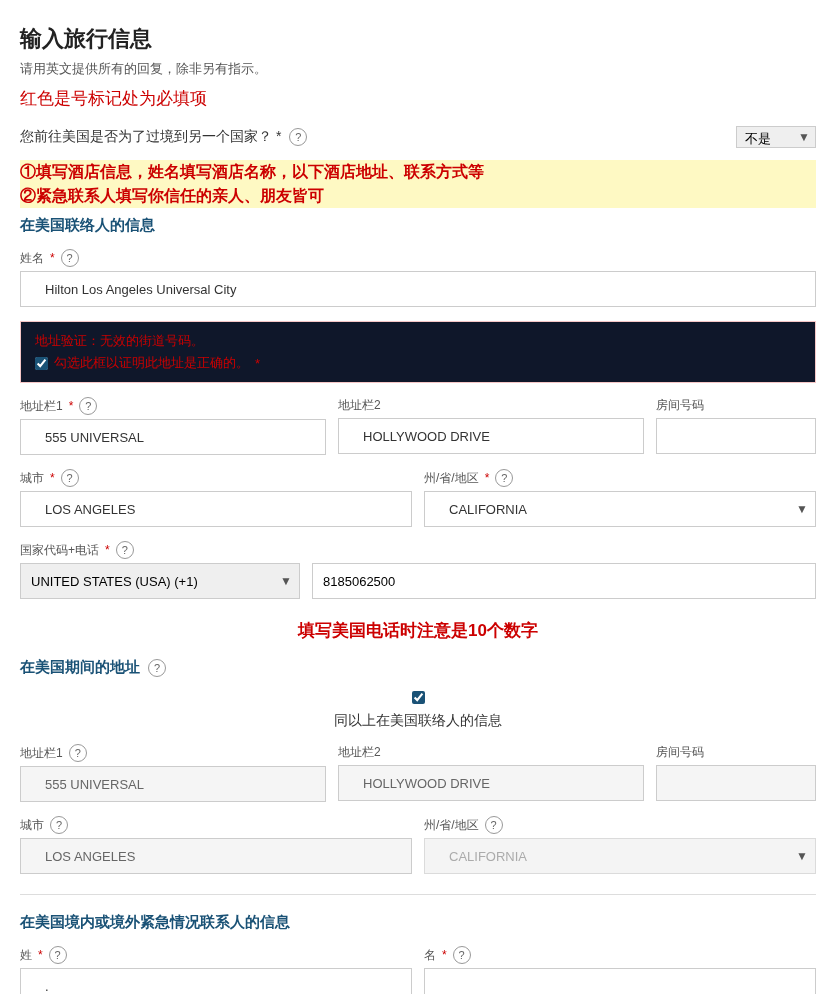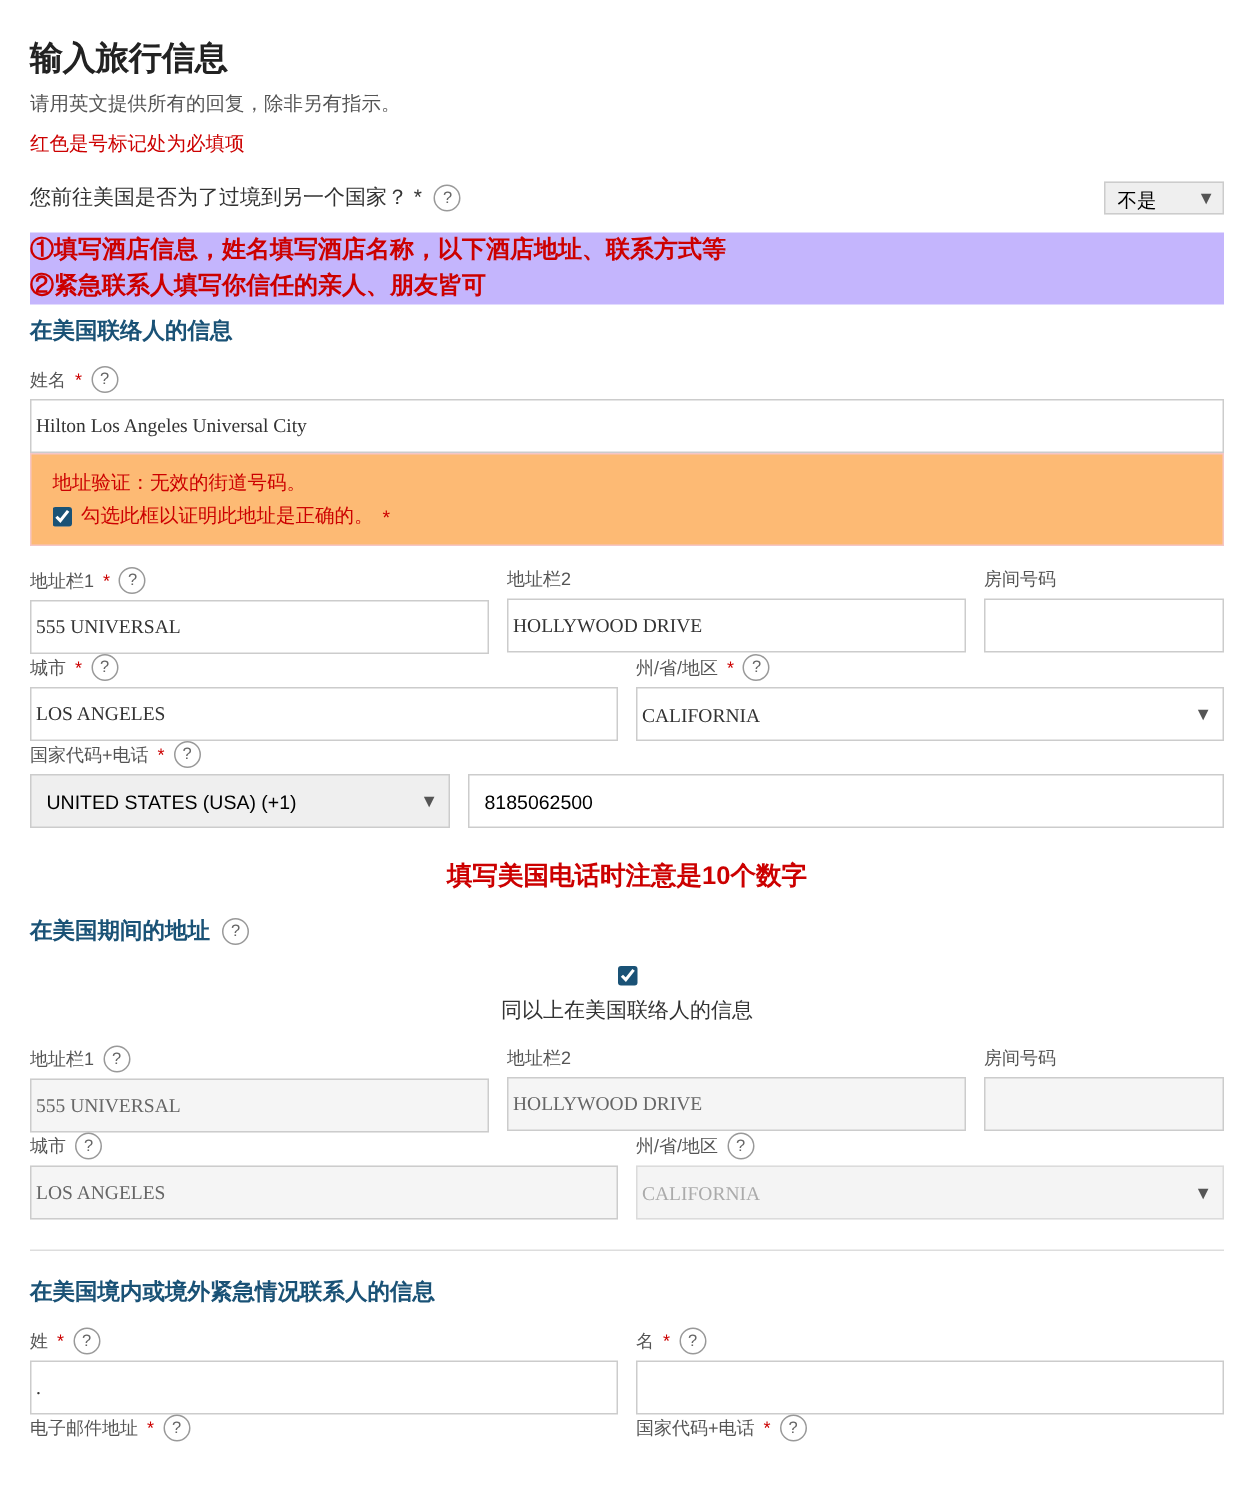--- a/index.html
+++ b/index.html
@@ -19,21 +19,21 @@
       font-weight: bold;
       color: #222;
       margin-bottom: 6px;
     }
     .subtitle {
       font-size: 13px;
       color: #555;
       margin-bottom: 9px;
     }
     .required-note {
-      font-size: 13px;
+      font-size: 17px;
       color: #cc0000;
       margin-bottom: 16px;
     }
     .travel-question {
       display: flex;
       align-items: center;
       gap: 8px;
       margin-bottom: 12px;
     }
     .travel-question label {
@@ -53,21 +53,21 @@
       cursor: pointer;
     }
     .travel-question select {
       margin-left: auto;
       min-width: 120px;
       padding: 4px 8px;
       border: 1px solid #ccc;
       font-size: 13px;
     }
     .annotation-box {
-      background: #c4b5fd;
+      background: #fef9c3;
       border: none;
       margin-bottom: 8px;
     }
     .annotation-red {
       color: #cc0000;
       font-size: 16px;
       font-weight: bold;
       line-height: 1.5;
     }
     .section-title {
@@ -76,20 +76,21 @@
       color: #1a5276;
       margin-bottom: 14px;
       margin-top: 4px;
     }
     .form-section {
       margin-bottom: 20px;
     }
     .field-row {
       display: flex;
       gap: 12px;
+      margin-bottom: 14px;
       align-items: flex-start;
     }
     .field-group {
       display: flex;
       flex-direction: column;
       flex: 1;
     }
     .field-group.narrow {
       flex: 0 0 160px;
     }
@@ -100,40 +101,39 @@
       display: flex;
       align-items: center;
       gap: 6px;
     }
     .field-label .required-star {
       color: #cc0000;
     }
     .field-group input[type="text"],
     .field-group select {
       width: 100%;
-      padding: 8px 3px;
+      padding: 8px 24px;
       border: 1px solid #ccc;
       font-size: 13px;
       color: #333;
       background: #fff;
       height: 36px;
-      font-family: Liberation Serif, serif;
     }
     .field-group input[type="text"]:read-only,
     .field-group select:disabled {
       background: #f5f5f5;
       color: #666;
     }
     .field-group.disabled-field input,
     .field-group.disabled-field select {
       background: #f0f0f0;
       color: #888;
     }
     .validation-box {
-      background: #fdba74;
+      background: #0f172a;
       border: 1px solid #f5c6c6;
       padding: 10px 14px;
       margin-bottom: 14px;
       font-size: 13px;
       color: #cc0000;
     }
     .validation-box .check-label {
       display: flex;
       align-items: center;
       gap: 6px;

